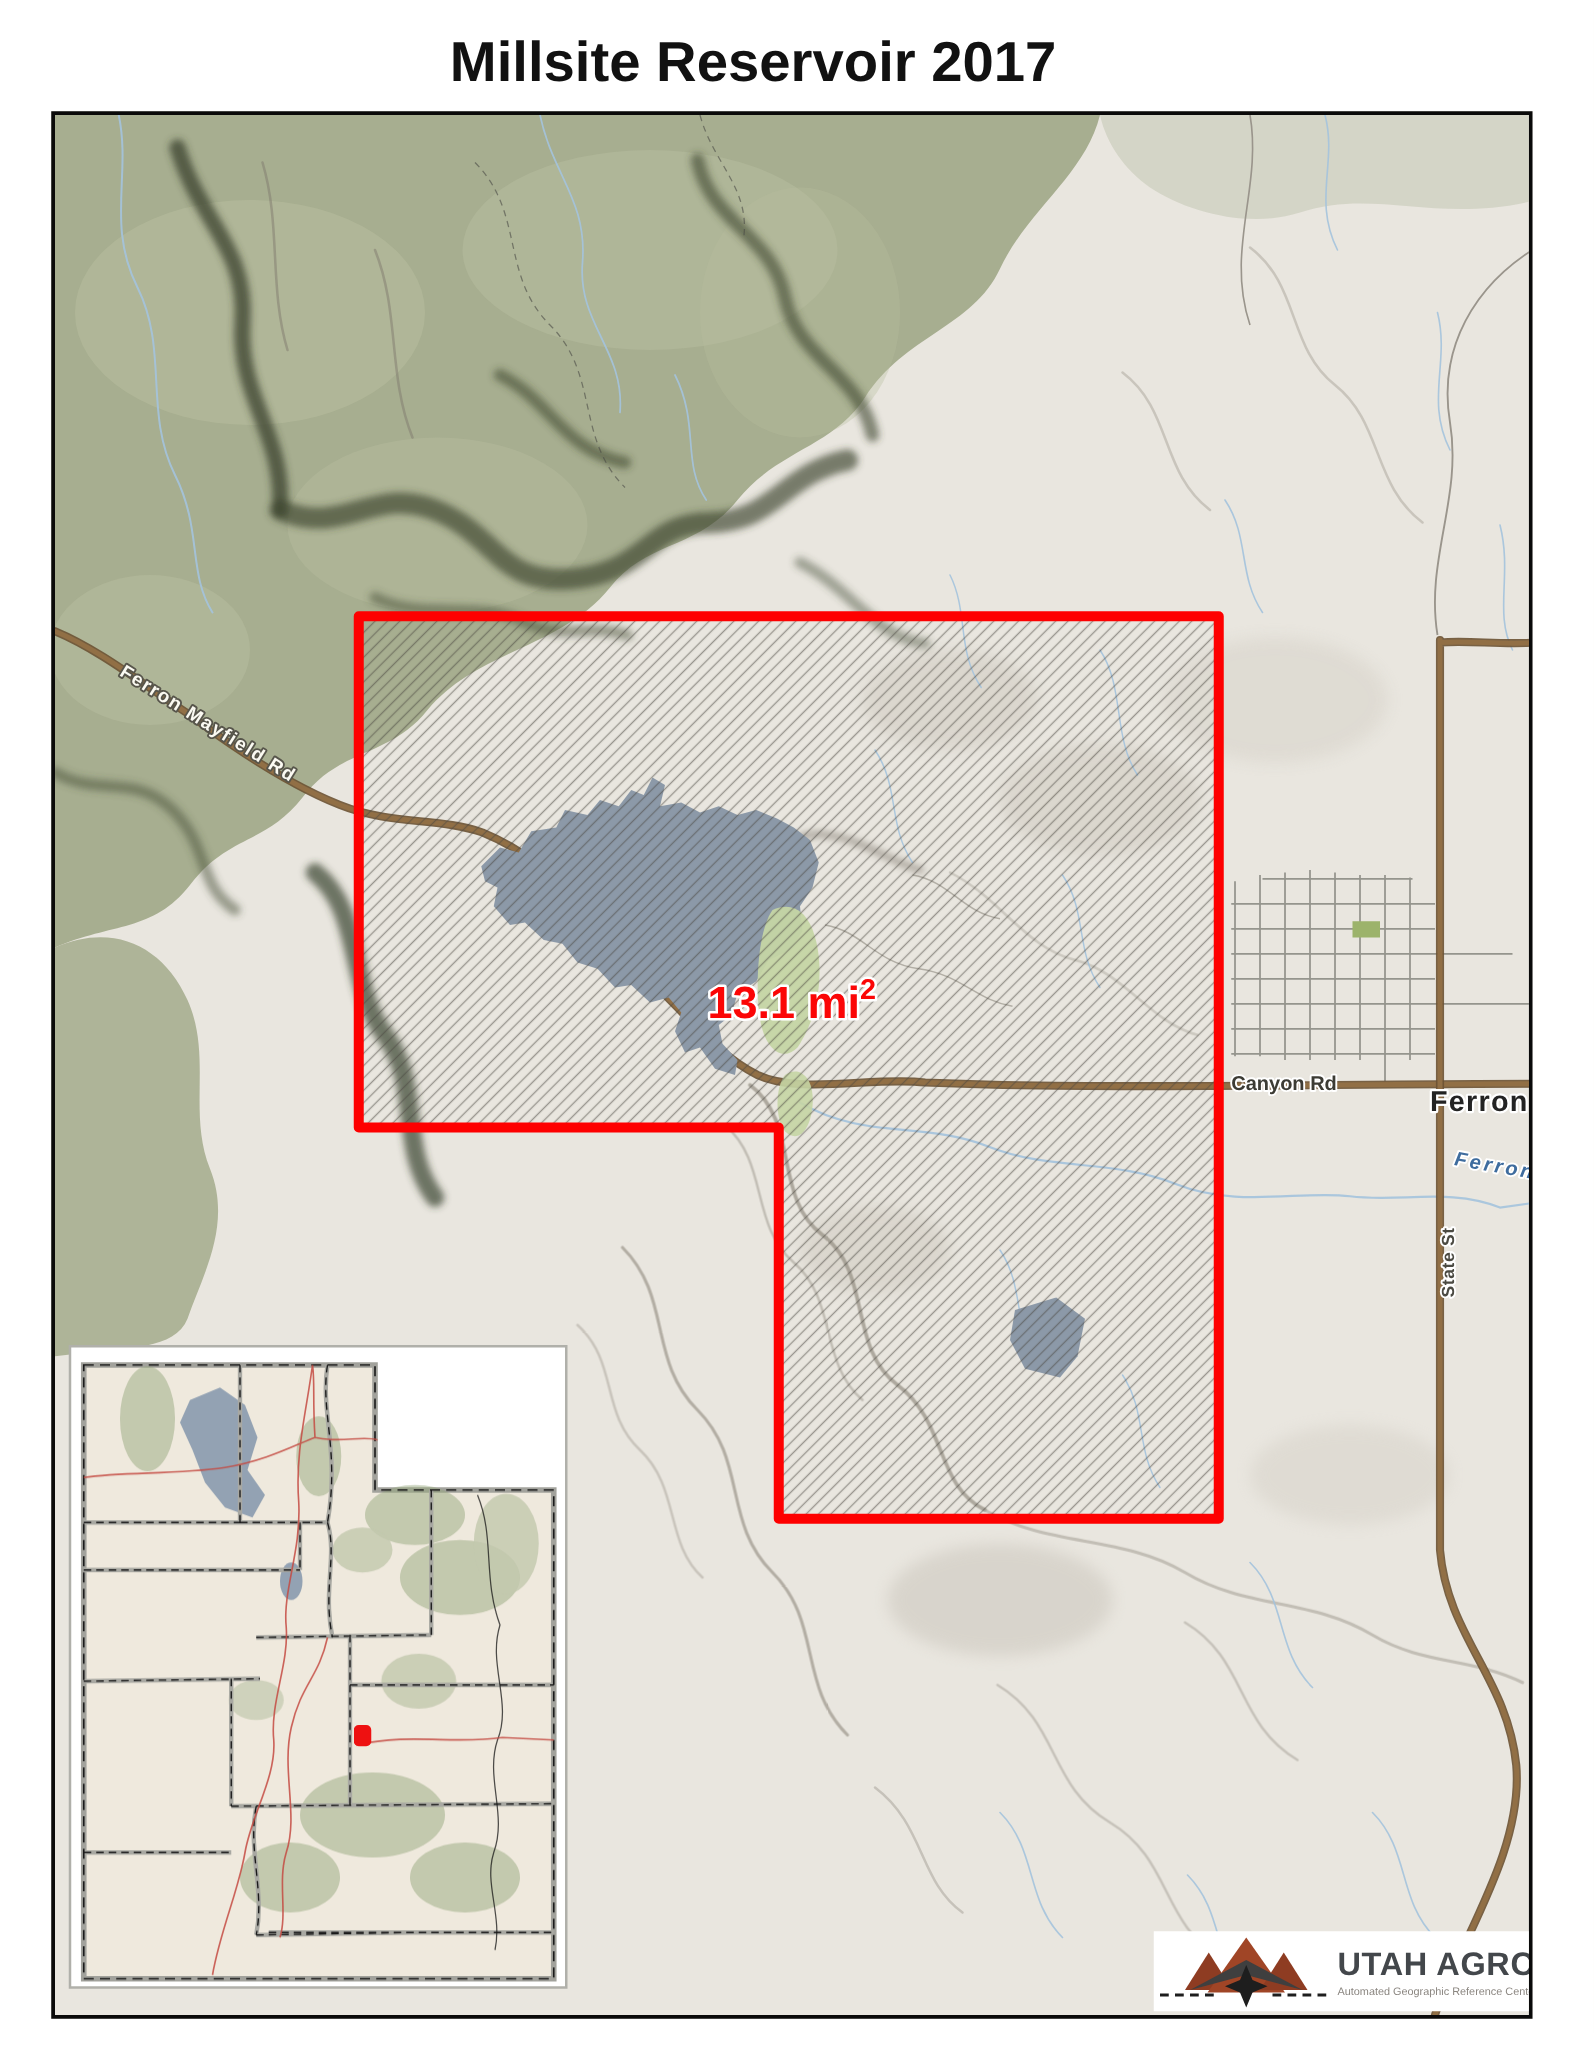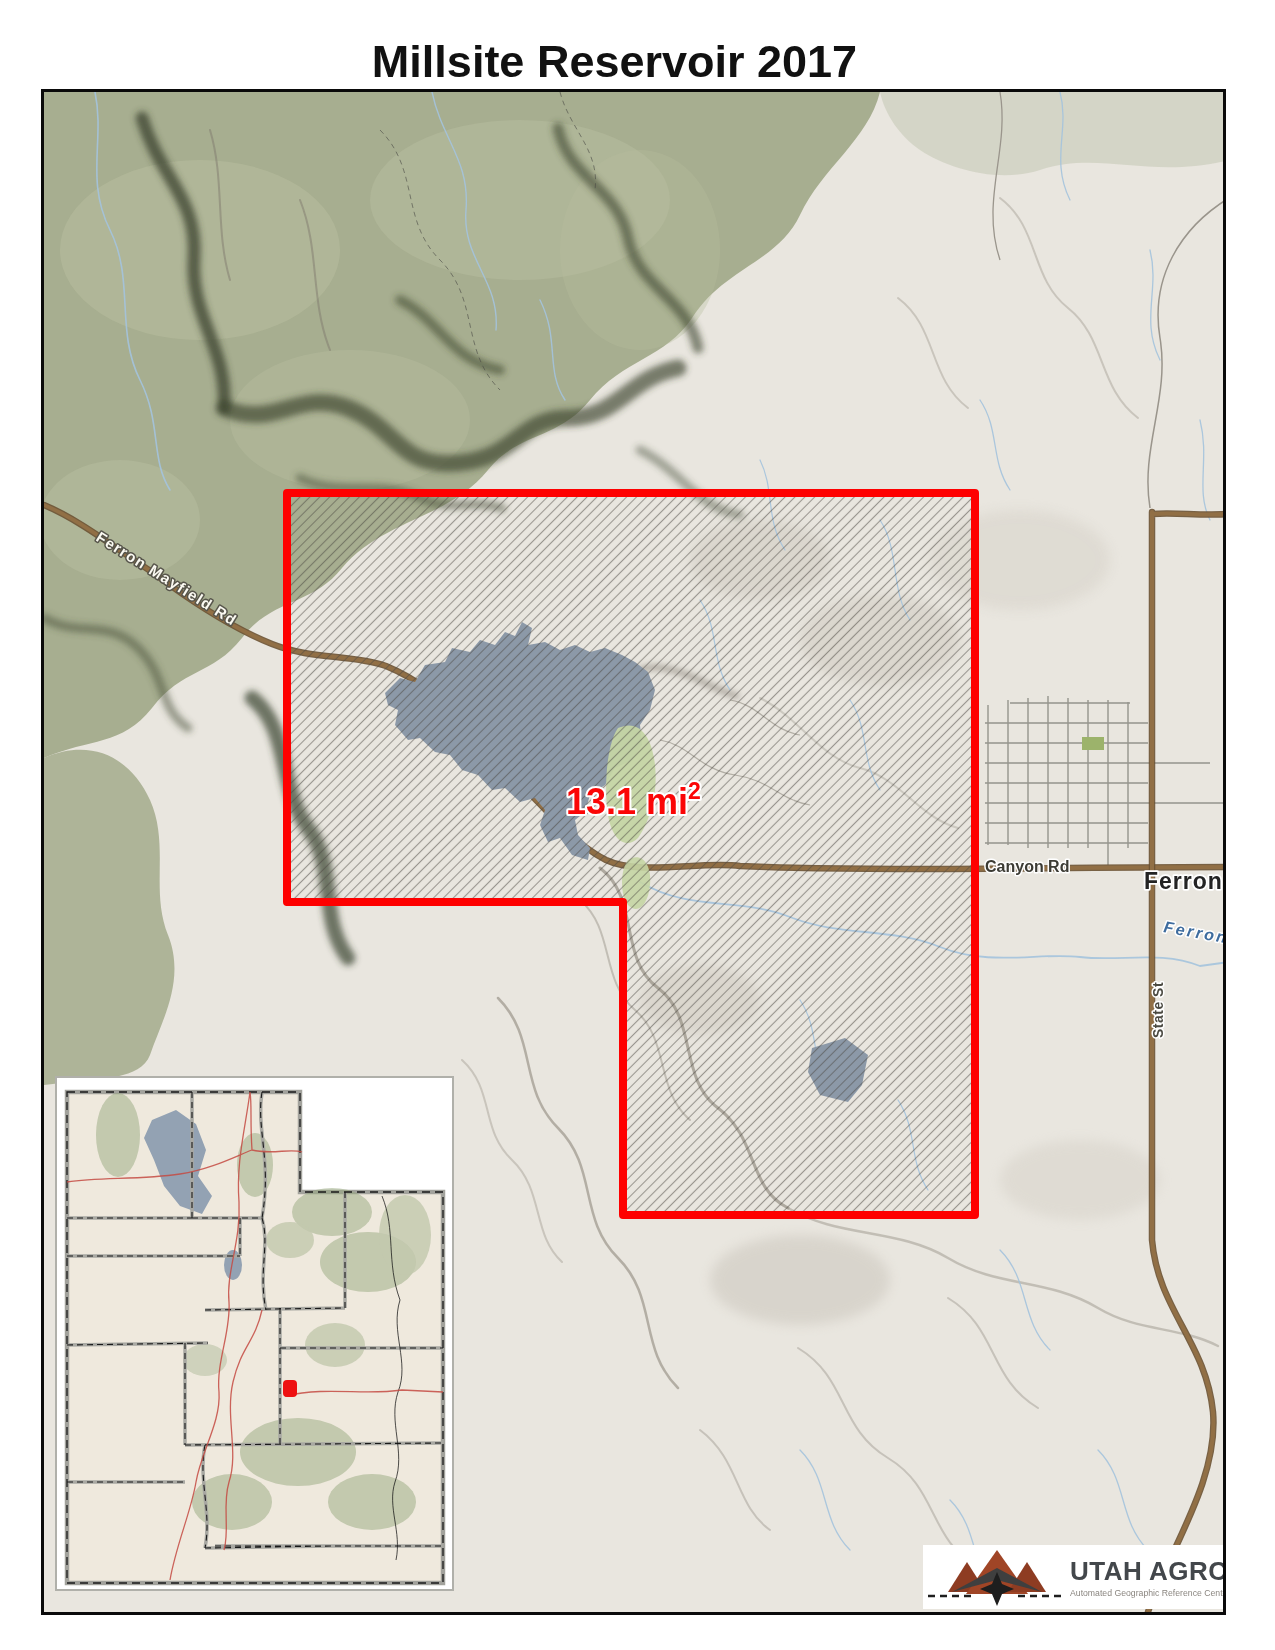--- a/index.html
+++ b/index.html
@@ -1,18 +1,18 @@
 <!DOCTYPE html>
 <html><head>
 <meta charset="utf-8">
 <style>
   html,body{margin:0;padding:0;background:#ffffff;}
   body{width:1275px;height:1650px;position:relative;overflow:hidden;
        font-family:"Liberation Sans",sans-serif;}
-  .title{position:absolute;left:0;top:24px;width:1205px;margin:12px;
+  .title{position:absolute;left:0;top:24px;width:1205px;margin:0;
          text-align:center;font-size:45px;font-weight:bold;color:#111;
          font-family:"Liberation Sans",sans-serif;letter-spacing:0px;}
   .map-frame{position:absolute;left:41px;top:89px;width:1185px;height:1526px;
              border:3px solid #0a0a0a;box-sizing:border-box;background:#e9e6df;}
   svg{display:block;}
   text{font-family:"Liberation Sans",sans-serif;}
   .halo{paint-order:stroke;stroke-linejoin:round;}
   .lbl-mayfield{font-size:15px;font-weight:bold;letter-spacing:1.5px;
                 fill:#fbfaf2;stroke:#57554b;stroke-width:3px;}
   .lbl-canyon{font-size:16px;font-weight:bold;fill:#3c3b34;stroke:#ffffff;stroke-width:3px;}

